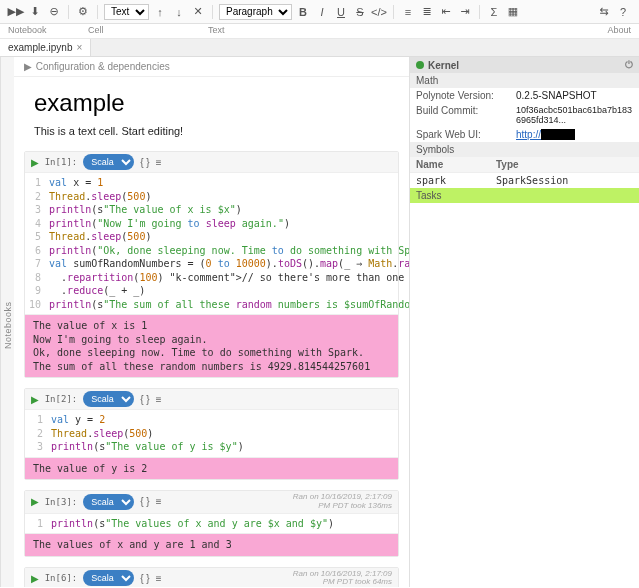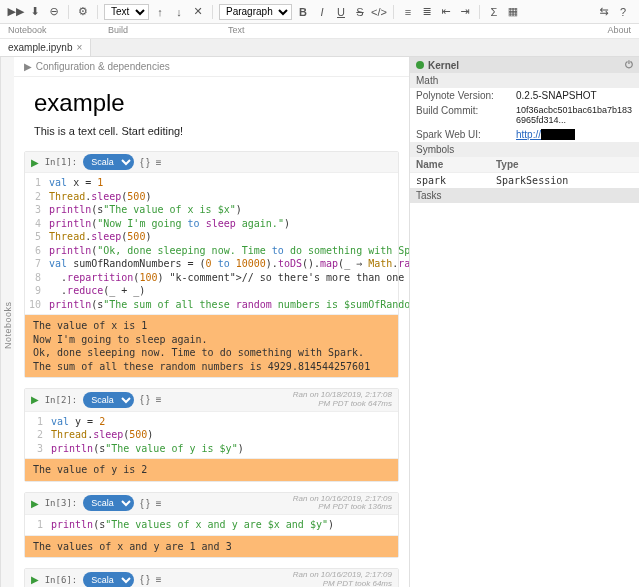--- a/index.html
+++ b/index.html
@@ -39,21 +39,21 @@
       background: #fff;
       padding: 0 2px;
     }
     .sub-toolbar {
       display: flex;
       font-size: 9px;
       color: #888;
       padding: 1px 8px 3px;
       border-bottom: 1px solid #e8e8e8;
     }
-    .sub-toolbar div:nth-child(1){ width:100px; }
+    .sub-toolbar div:nth-child(1){ width:80px; }
     .sub-toolbar div:nth-child(2){ width:120px; }
     .tabbar {
       display:flex;
       background:#f0f0f0;
       border-bottom:1px solid #ddd;
       height:18px;
       font-size:10px;
     }
     .tab {
       display:flex;
@@ -155,21 +155,21 @@
       user-select:none;
       line-height:1.35;
     }
     .code {
       flex:1;
       padding:3px 4px;
       white-space:pre;
       line-height:1.35;
     }
     .output {
-      background:#fdba74;
+      background:#f9a8d4;
       border-top:1px solid #eee;
       font-family: Menlo, monospace;
       font-size:10px;
       padding:4px 8px;
       white-space:pre;
       color:#333;
       line-height:1.35;
     }
     .k-kw{color:#3b7fc4;}
     .k-str{color:#3a9b3a;}
@@ -249,21 +249,21 @@
   <span class="tool-sep"></span>
   <span class="tool-btn">Σ</span>
   <span class="tool-btn">▦</span>
   <div class="spacer"></div>
   <span class="tool-btn">⇆</span>
   <span class="tool-btn">?</span>
 </div>
 
 <div class="sub-toolbar">
   <div>Notebook</div>
-  <div>Build</div>
+  <div>Cell</div>
   <div>Text</div>
   <div style="flex:1"></div>
   <div>About</div>
 </div>
 
 <div class="tabbar">
   <div class="tab">
     <span>example.ipynb</span>
     <span class="close">×</span>
   </div>
@@ -305,21 +305,20 @@
         </div>
         <div class="cell">
           <div class="cell-header">
             <span class="run-icon">▶</span>
             <span class="in-label">In[2]:</span>
             <select class="lang-select"><option>Scala</option></select>
             <span class="icons">
               <span>{ }</span>
               <span>≡</span>
             </span>
-            <span class="meta">Ran on 10/18/2019, 2:17:08<br>PM PDT took 647ms</span>
           </div>
           <div class="code-area">
             <div class="gutter">1<br>2<br>3<br></div>
             <div class="code"><span class="k-kw">val</span> y = <span class="k-num">2</span><br><span class="k-type">Thread</span>.<span class="k-fn">sleep</span>(<span class="k-num">500</span>)<br><span class="k-fn">println</span>(s<span class="k-str">"The value of y is $y"</span>)<br></div>
           </div>
           <div class="output">The value of y is 2</div>
         </div>
         <div class="cell">
           <div class="cell-header">
             <span class="run-icon">▶</span>
@@ -372,15 +371,15 @@
     </div>
     <div class="panel-section-title" style="background:#eee;font-weight:normal;">Symbols</div>
     <div class="panel-header-row">
       <div>Name</div>
       <div>Type</div>
     </div>
     <div class="panel-data-row">
       <div style="font-family:monospace;">spark</div>
       <div style="font-family:monospace;">SparkSession</div>
     </div>
-    <div class="panel-section-title" style="background:#e5e5e5;font-weight:normal;">Tasks</div>
+    <div class="panel-section-title" style="background:#bef264;font-weight:normal;">Tasks</div>
   </div>
 </div>
 
 </body></html>

